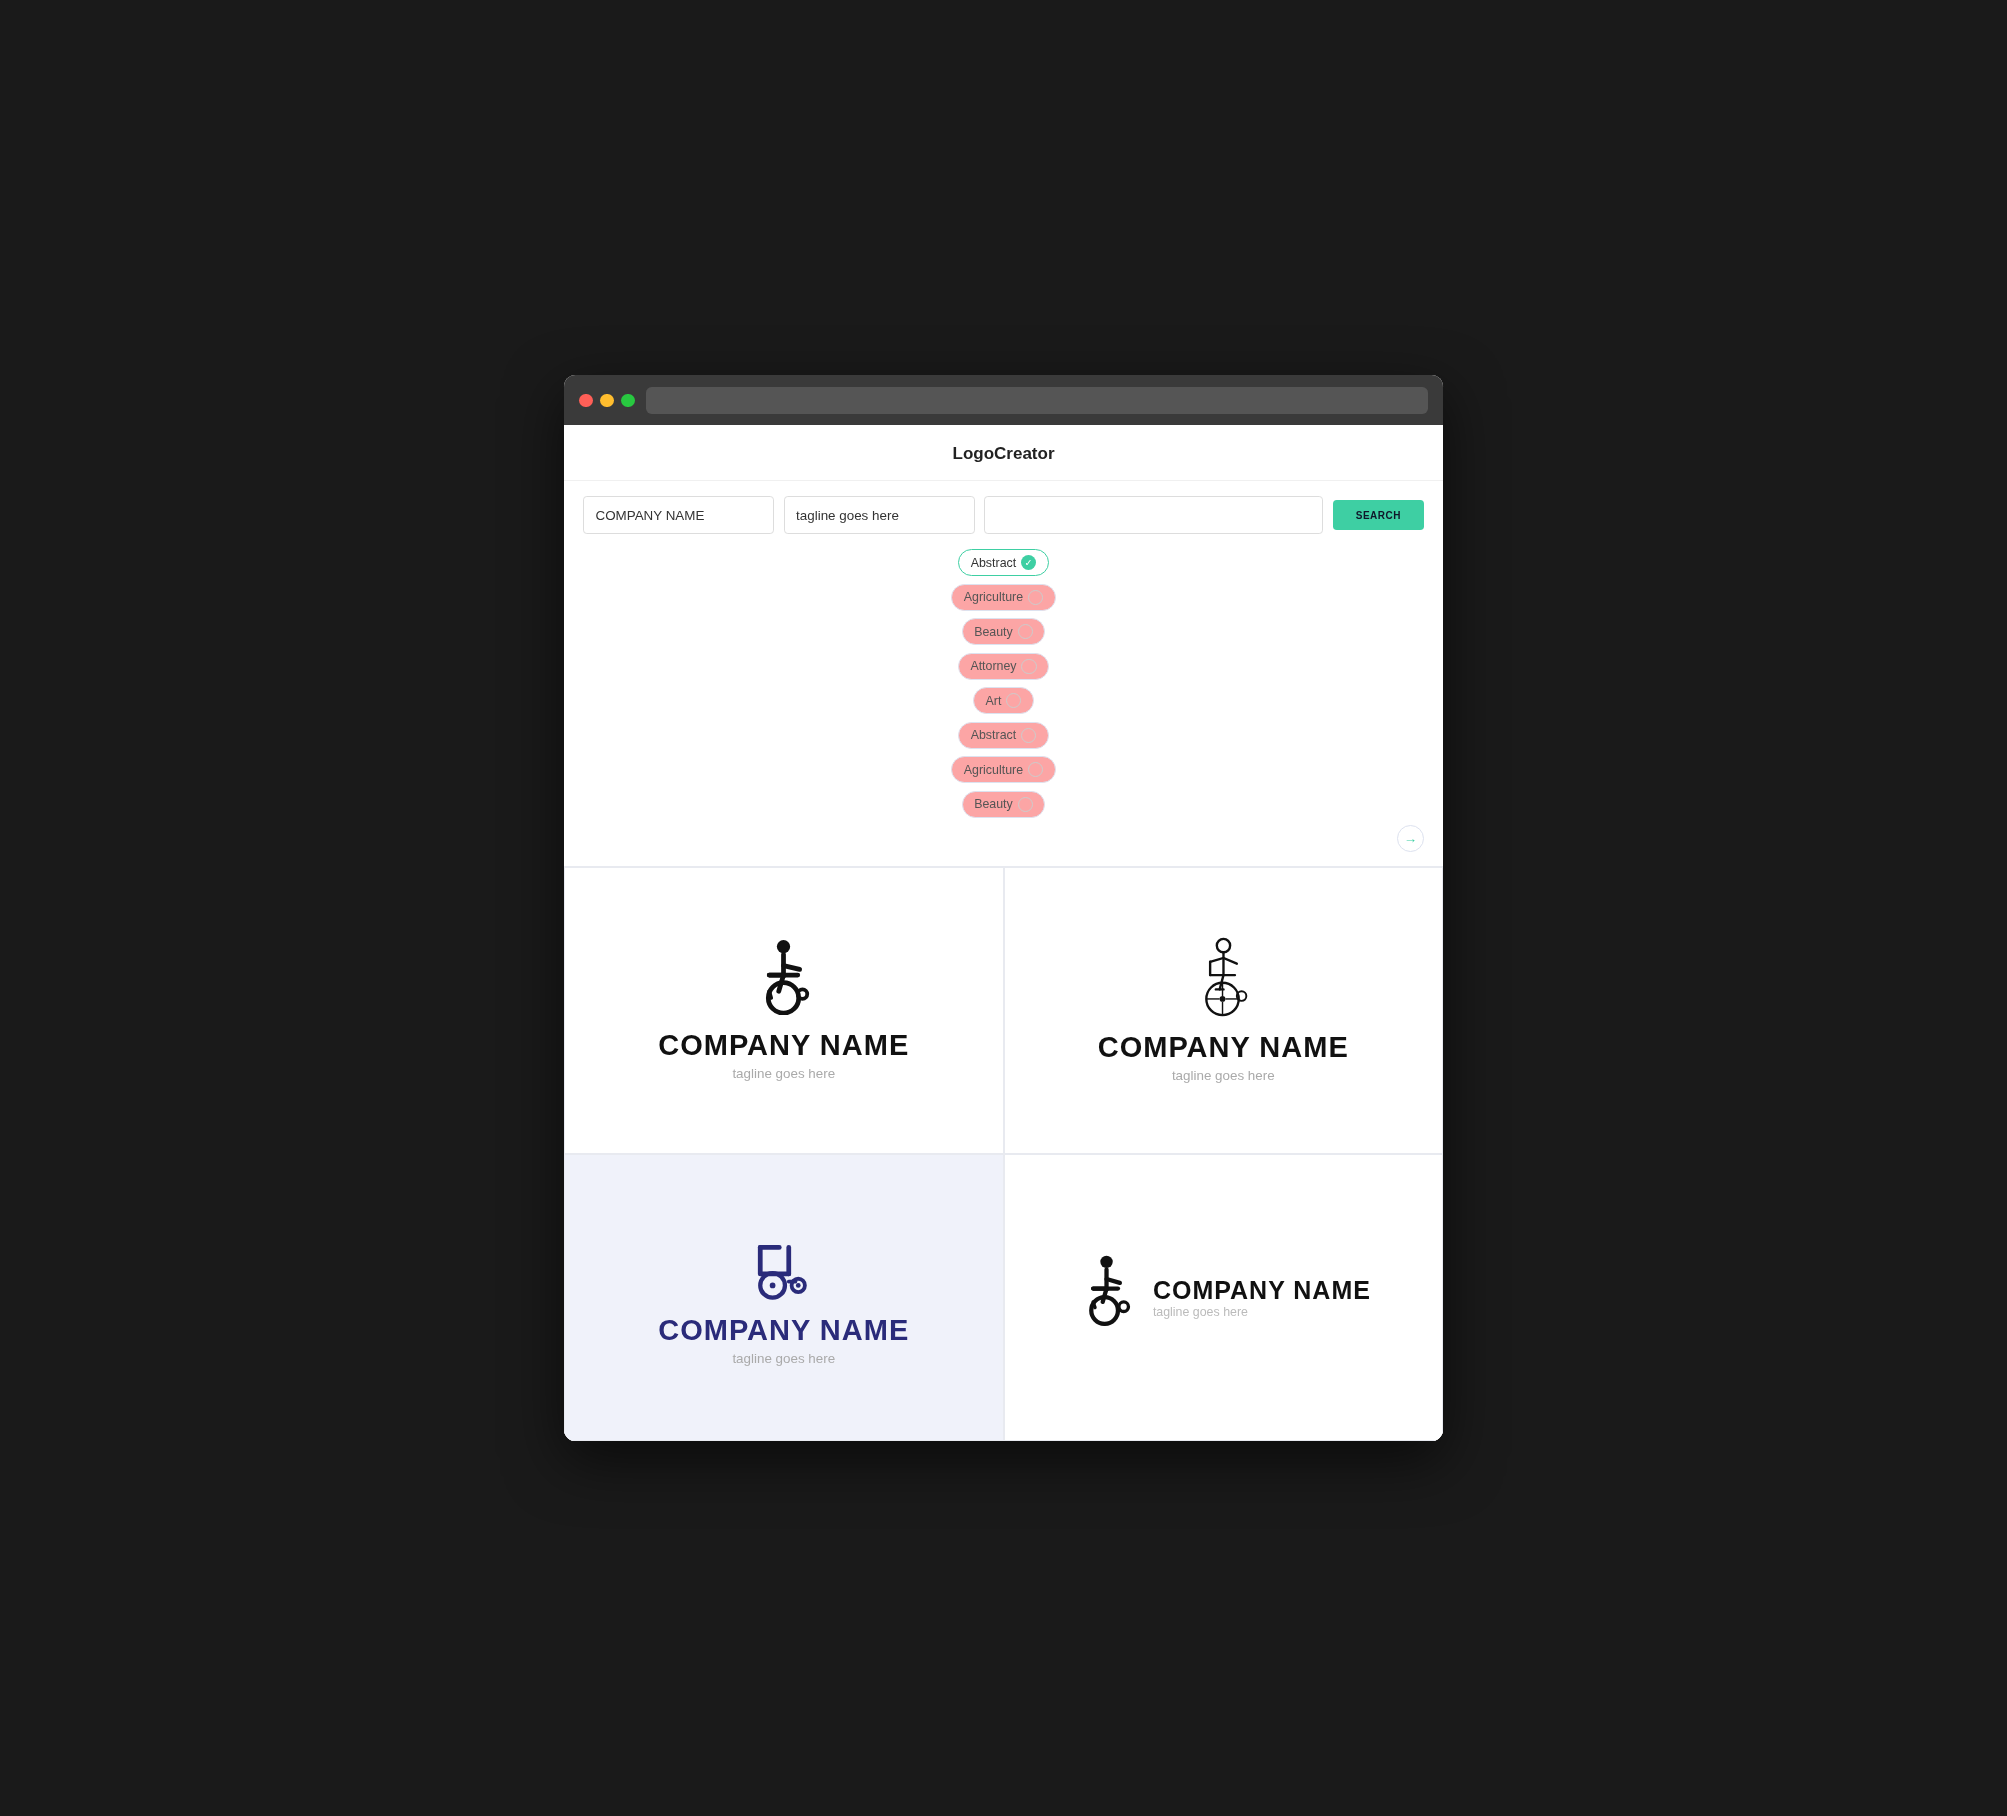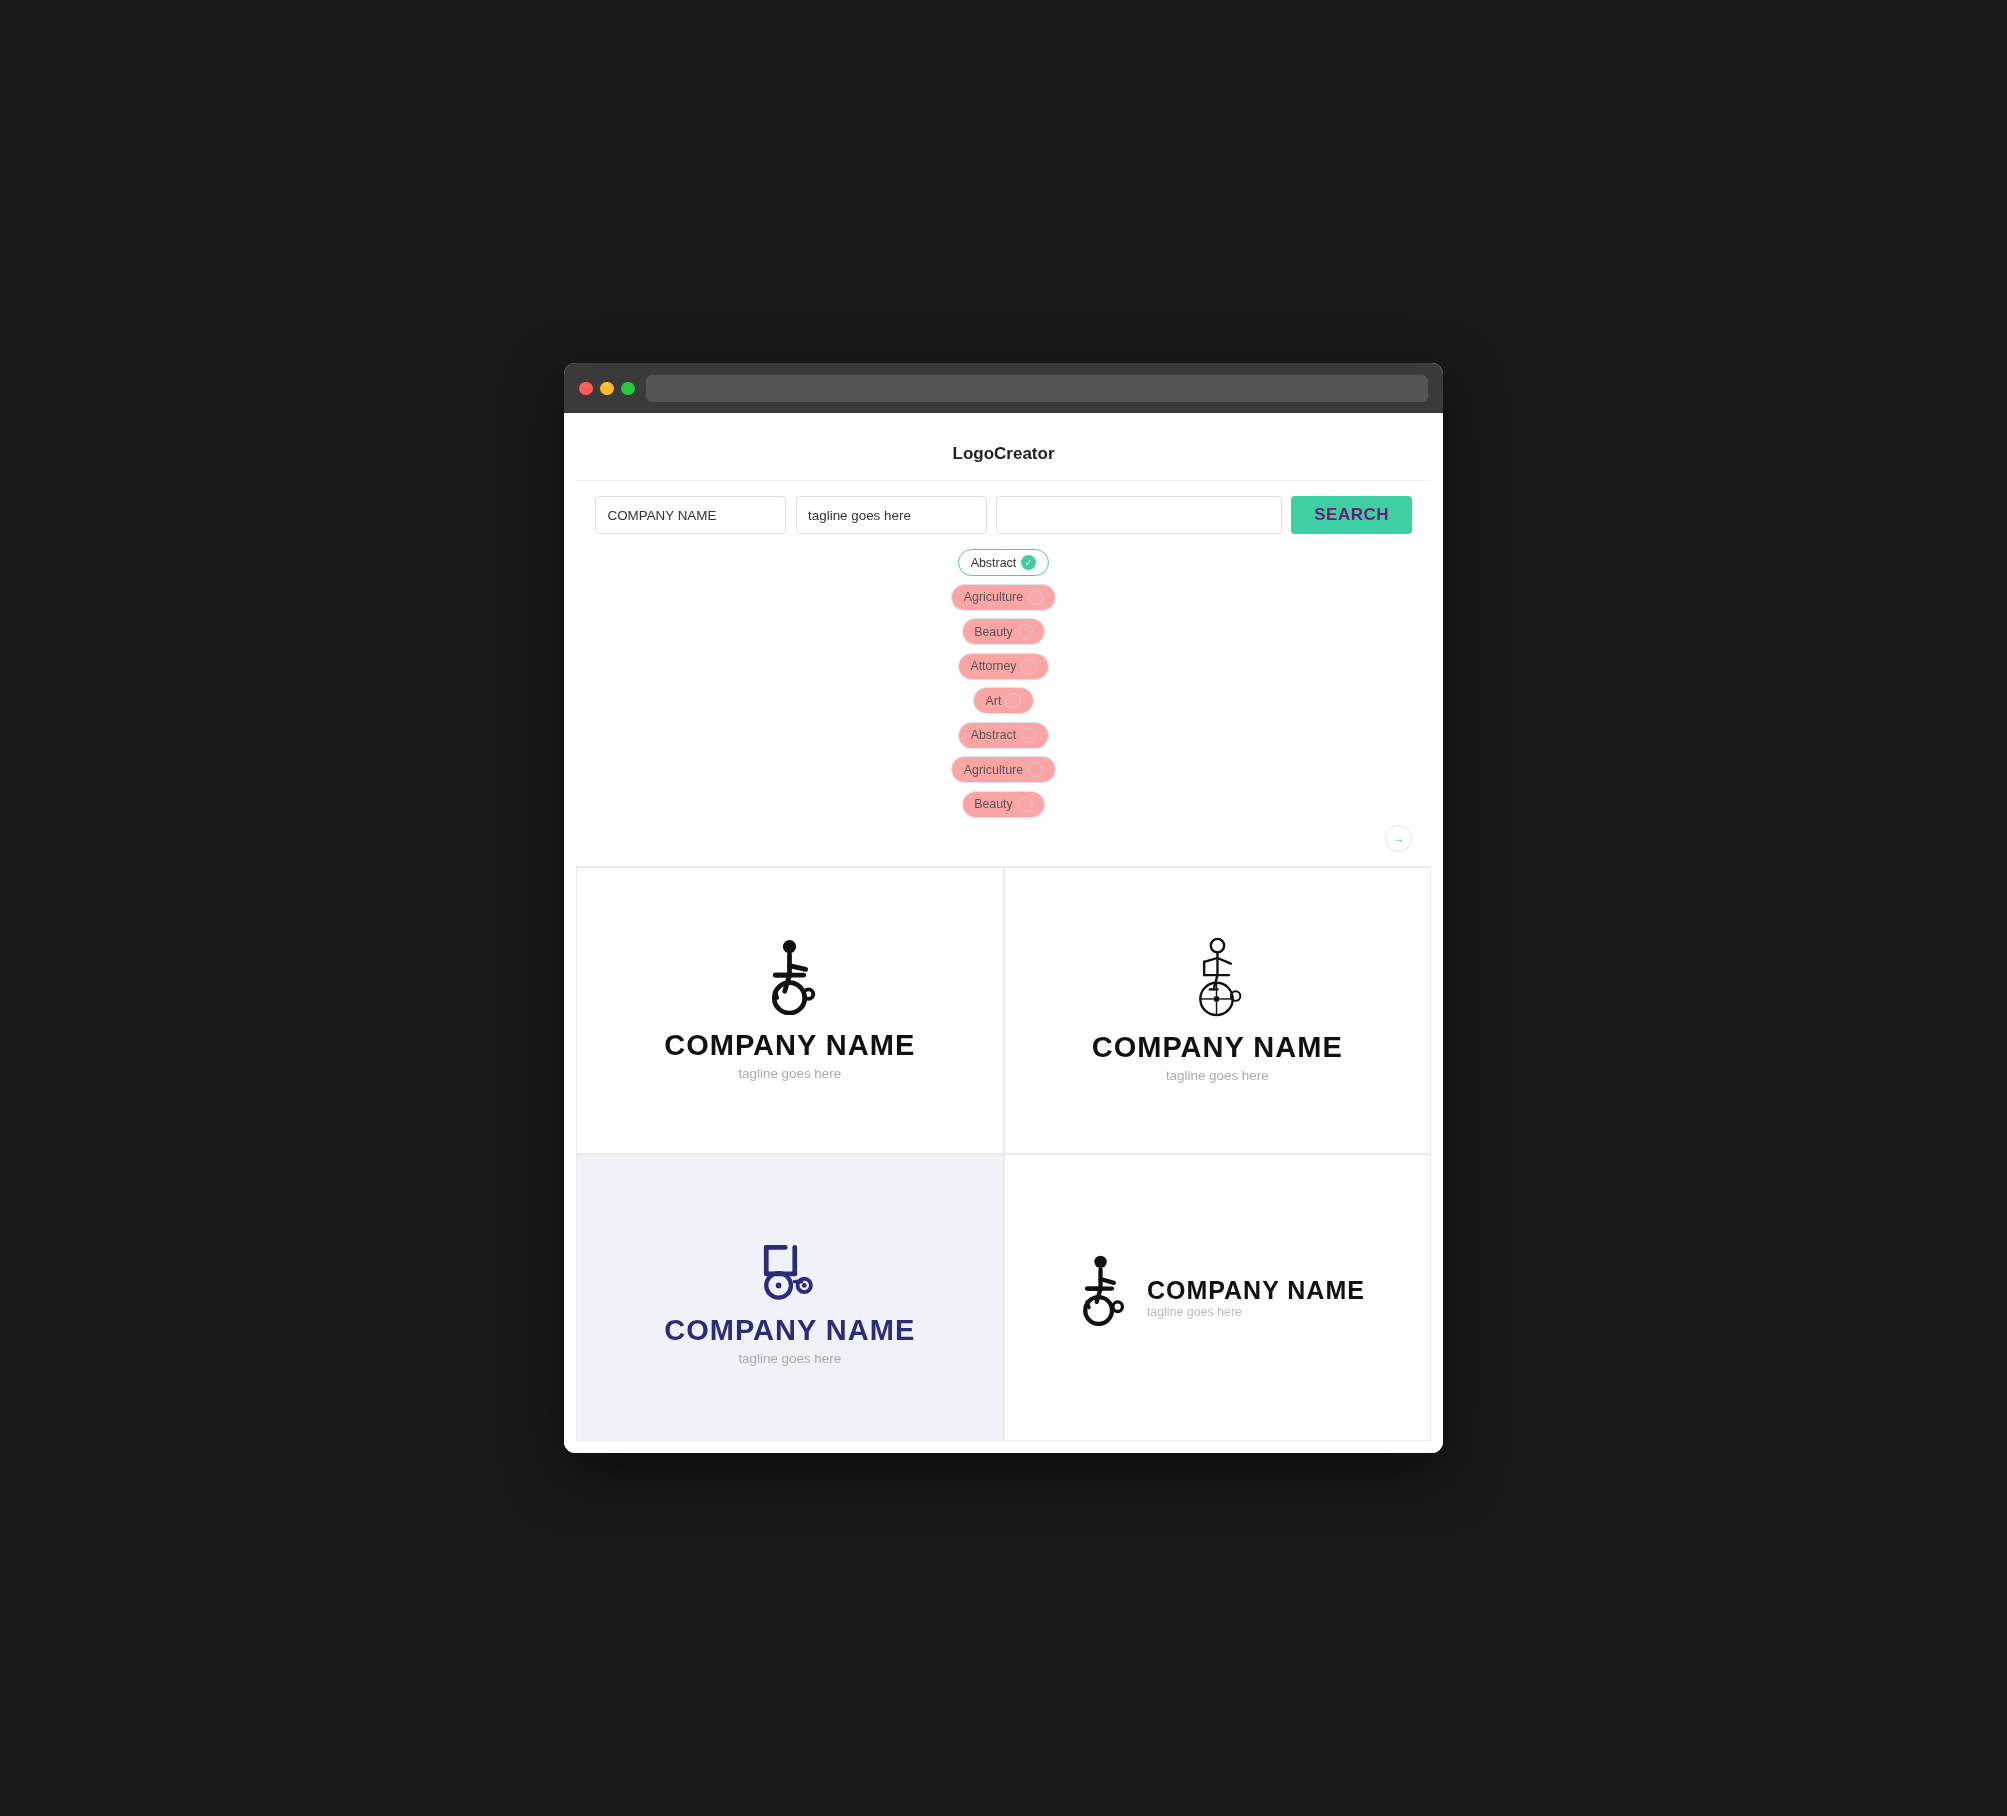--- a/index.html
+++ b/index.html
@@ -38,21 +38,21 @@
     .tl-yellow { background: #ffbd2e; }
     .tl-green { background: #28c840; }
     .address-bar {
       flex: 1;
       height: 27px;
       background: #555;
       border-radius: 5.7px;
     }
     .browser-content {
       background: #fff;
-      padding: 12px;
+      padding: 0;
     }
     .app-header {
       text-align: center;
       padding: 19px 0 15.3px;
       border-bottom: 1px solid #f0f0f0;
     }
     .app-title {
       font-size: 17px;
       font-weight: 600;
       color: #222;
@@ -69,27 +69,27 @@
       border-radius: 3.8px;
       padding: 0 11.5px;
       font-size: 13.4px;
       outline: none;
       color: #333;
     }
     .search-input.company { width: 191px; }
     .search-input.tagline { width: 191px; }
     .search-input.keyword { flex: 1; }
     .search-btn {
-      height: 38px;
+      height: 30px;
       background: #3ecfa3;
-      color: #701a75;
+      color: #0f172a;
       border: none;
       border-radius: 3.8px;
       padding: 0 23px;
-      font-size: 17px;
+      font-size: 10px;
       font-weight: 700;
       letter-spacing: 0.5px;
       cursor: pointer;
       white-space: nowrap;
     }
     .filter-bar {
       display: flex;
       gap: 7.6px;
       padding: 0 19px 13.4px;
       align-items: center;

